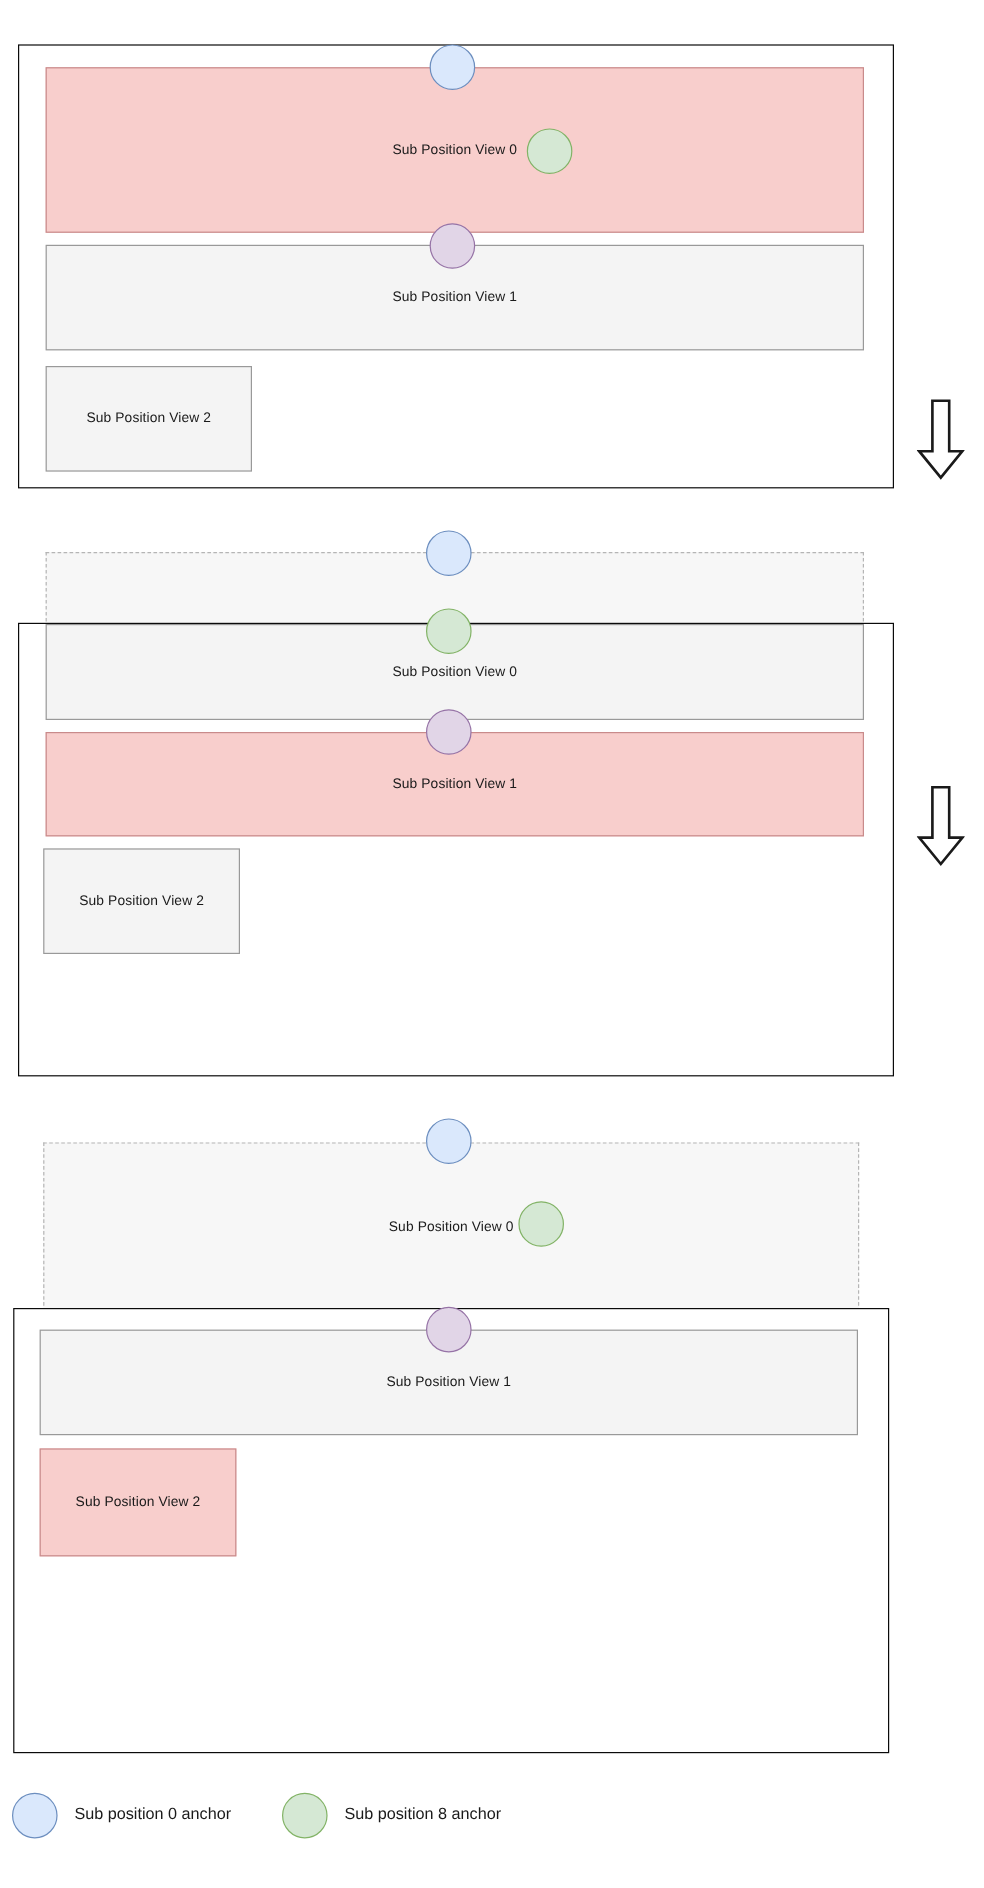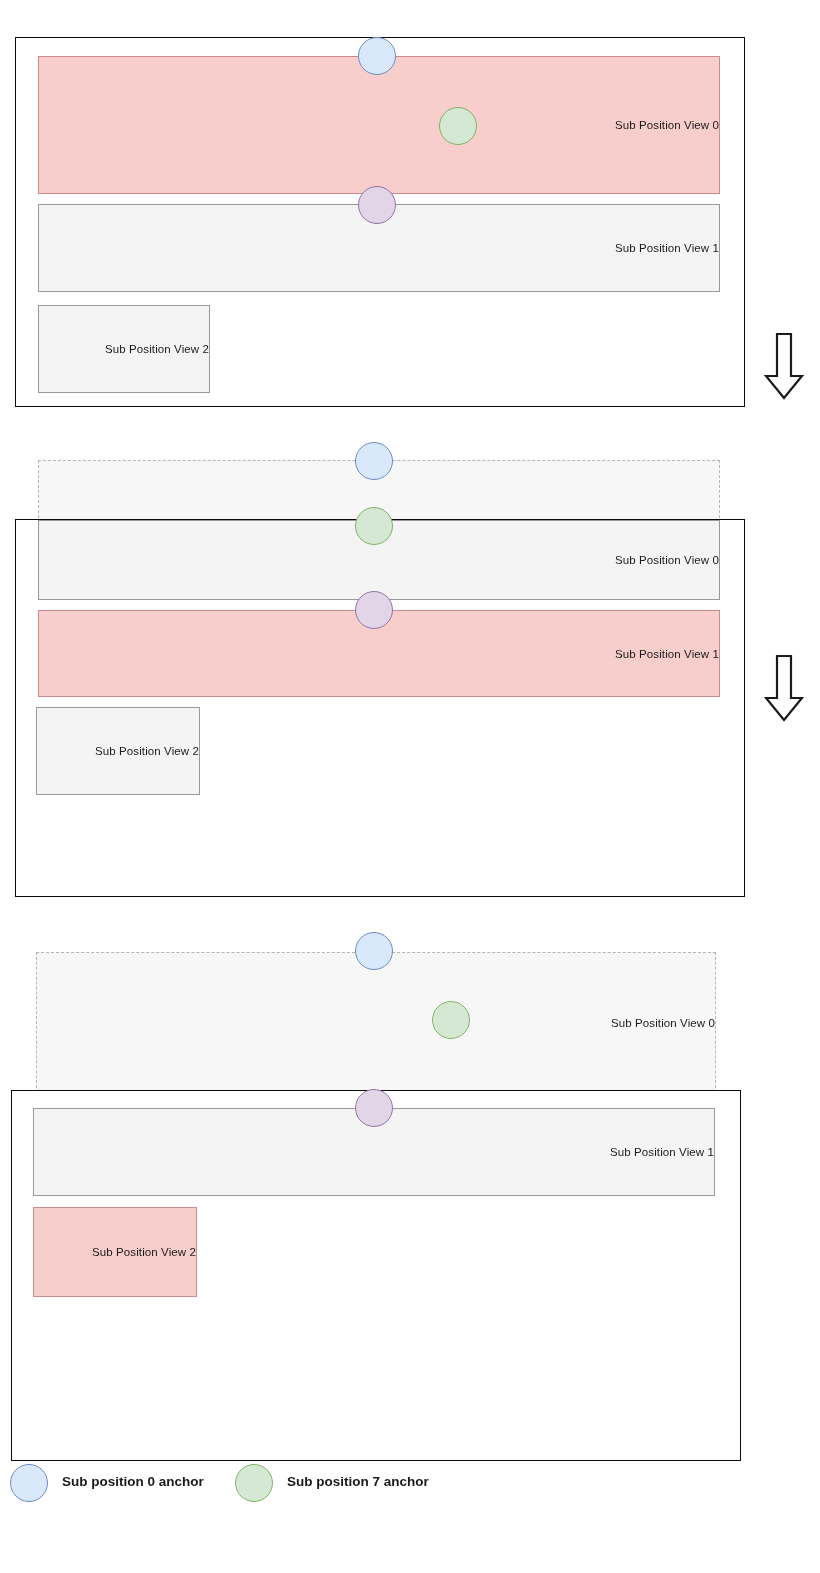--- a/index.html
+++ b/index.html
@@ -43,21 +43,21 @@
   }
   .view.ghostfill {
     border: 1.5px dashed #b5b5b5;
     background: #f7f7f7;
   }
   .view-label {
     position: absolute;
     left: 0; right: 0;
     top: 50%;
     transform: translateY(-50%);
-    text-align: right;
+    text-align: center;
     font-size: 11.5px;
     line-height: 14px;
     letter-spacing: 0.1px;
     color: #1a1a1a;
     white-space: nowrap;
   }
 
   
   .anchor {
     position: absolute;
@@ -67,21 +67,21 @@
     background: #dae8fc;
   }
   .anchor.blue   { border-color: #6c8ebf; background: #dae8fc; }
   .anchor.green  { border-color: #82b366; background: #d5e8d4; }
   .anchor.purple { border-color: #9673a6; background: #e1d5e7; }
 
   
   .arrow { position: absolute; }
 
   
-  .legend { position: absolute; left: 0; top: 1460px; width: 820px; height: 60px; font-weight: bold; }
+  .legend { position: absolute; left: 0; top: 1490px; width: 820px; height: 60px; }
   .legend-item { position: absolute; top: 0; height: 48px; }
   .legend-dot {
     position: absolute; left: 0; top: 4px;
     width: 38px; height: 38px; border-radius: 50%;
   }
   .legend-dot.blue   { border: 1.4px solid #6c8ebf; background: #dae8fc; }
   .legend-dot.green  { border: 1.4px solid #82b366; background: #d5e8d4; }
   .legend-dot.purple { border: 1.4px solid #9673a6; background: #e1d5e7; }
   .legend-text {
     position: absolute; left: 52px; top: 13px;
@@ -164,19 +164,19 @@
 
   <div class="legend">
 
     <div class="legend-item" style="left:10px; width:240px;">
       <div class="legend-dot blue"></div>
       <div class="legend-text">Sub position 0 anchor</div>
     </div>
 
     <div class="legend-item" style="left:235px; width:240px;">
       <div class="legend-dot green"></div>
-      <div class="legend-text">Sub position 7 anchor</div>
+      <div class="legend-text">Sub position 8 anchor</div>
     </div>
 
 
   </div>
 
 </div>
 
 </body></html>

